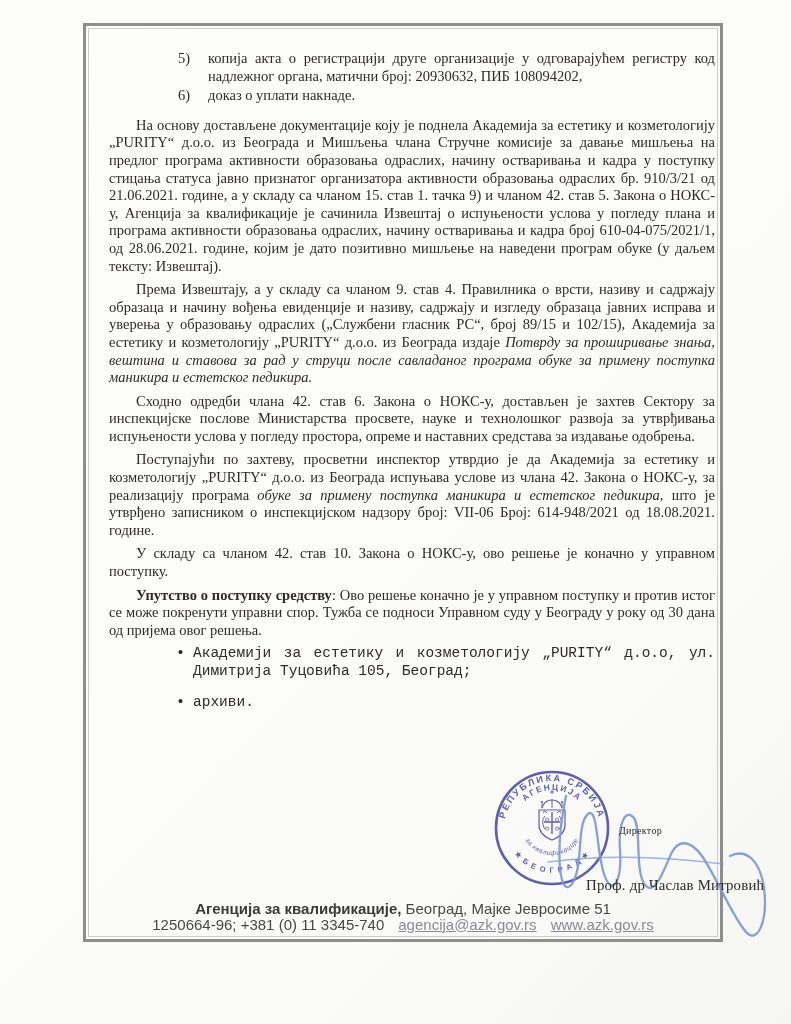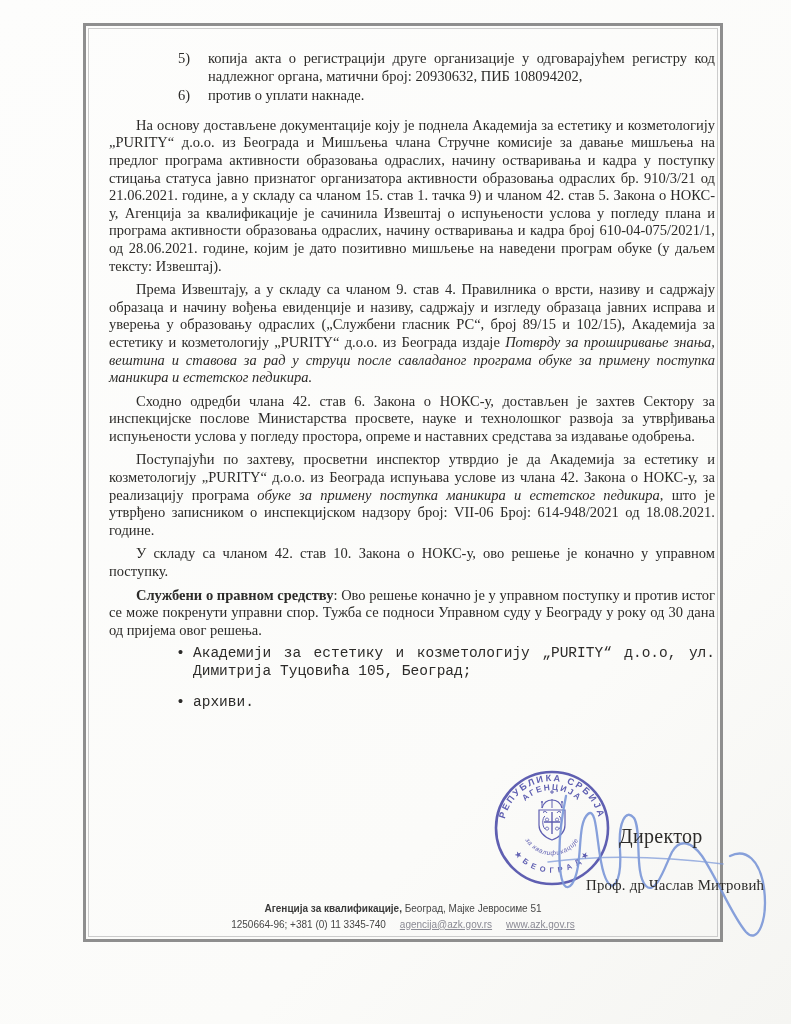--- a/index.html
+++ b/index.html
@@ -37,39 +37,39 @@
   .bold { font-weight:bold; }
   .delivered { margin:12px 0 9px 0; padding-left:44px; text-align:left; }
   .bullets { margin:0; padding:0 0 0 84px; list-style:none; text-align:justify;font-family:Liberation Mono, monospace; }
   .bullets li { position:relative; margin-bottom:13px; }
   .bullets li::before {
     content:"\2022"; position:absolute; left:-17px; top:0;
     font-size:15px;
   }
   .director {
     position:absolute; left:533px; top:799px;
-    font-size:20px; letter-spacing:0.3px;
+    font-size:10px; letter-spacing:0.3px;
   }
   .sig-name {
     position:absolute; left:500px; top:851px;
     font-size:14.8px; letter-spacing:0.2px; white-space:nowrap;
   }
   .stamp-wrap {
     position:absolute; left:406px; top:742px; width:120px; height:120px;
     opacity:0.88;
   }
   .sig-svg {
     position:absolute; left:432px; top:732px; width:290px; height:190px;
     opacity:0.9;
   }
   .footer {
     position:absolute; left:12px; right:12px; bottom:7px;
     text-align:center;
     font-family:"Liberation Sans", sans-serif;
-    font-size:10px; line-height:15.5px; color:#474747;
+    font-size:15px; line-height:15.5px; color:#474747;
   }
   .footer .org { font-weight:bold; color:#3a3a3a; }
   .footer a, .footer .link {
     color:#8a8a94; text-decoration:underline; cursor:pointer;
   }
   .footer .sp { display:inline-block; width:14px; }
 </style>
 </head>
 <body>
 
@@ -78,21 +78,21 @@
 
     <div class="content">
 
       <ol class="num-list">
         <li>
           <span class="num">5)</span>
           <span>копија акта о регистрацији друге организације у одговарајућем регистру код надлежног органа, матични број: 20930632, ПИБ 108094202,</span>
         </li>
         <li>
           <span class="num">6)</span>
-          <span>против о уплати накнаде.</span>
+          <span>доказ о уплати накнаде.</span>
         </li>
       </ol>
 
       <p class="para first">
         <span>На основу достављене документације коју је поднела Академија за естетику и козметологију „PURITY“ д.о.о. из Београда и Мишљења члана Стручне комисије за давање мишљења на предлог програма активности образовања одраслих, начину остваривања и кадра у поступку стицања статуса јавно признатог организатора активности образовања одраслих бр. 910/3/21 од 21.06.2021. године, а у складу са чланом 15. став 1. тачка 9) и чланом 42. став 5. Закона о НОКС-у, Агенција за квалификације је сачинила Извештај о испуњености услова у погледу плана и програма активности образовања одраслих, начину остваривања и кадра број 610-04-075/2021/1, од 28.06.2021. године, којим је дато позитивно мишљење на наведени програм обуке (у даљем тексту: Извештај).</span>
       </p>
 
       <p class="para">
         <span>Према Извештају, а у складу са чланом 9. став 4. Правилника о врсти, називу и садржају образаца и начину вођења евиденције и називу, садржају и изгледу образаца јавних исправа и уверења у образовању одраслих („Службени гласник РС“, број 89/15 и 102/15), Академија за естетику и козметологију „PURITY“ д.о.о. из Београда издаје </span><span class="ital">Потврду за проширивање знања, вештина и ставова за рад у струци после савладаног програма обуке за примену поступка маникира и естетског педикира.</span>
       </p>
@@ -104,21 +104,21 @@
       <p class="para">
         <span>Поступајући по захтеву, просветни инспектор утврдио је да Академија за естетику и козметологију „PURITY“ д.о.о. из Београда испуњава услове из члана 42. Закона о НОКС-у, за реализацију програма </span><span class="ital">обуке за примену поступка маникира и естетског педикира,</span><span> што је утврђено записником о инспекцијском надзору број: VII-06 Број: 614-948/2021 од 18.08.2021. године.</span>
       </p>
 
 
       <p class="para">
         <span>У складу са чланом 42. став 10. Закона о НОКС-у, ово решење је коначно у управном поступку.</span>
       </p>
 
       <p class="para">
-        <span class="bold">Службени о правном средству</span><span>: Ово решење коначно је у управном поступку и против истог се може покренути управни спор. Тужба се подноси Управном суду у Београду у року од 30 дана од пријема овог решења.</span>
+        <span class="bold">Упутство о поступку средству</span><span>: Ово решење коначно је у управном поступку и против истог се може покренути управни спор. Тужба се подноси Управном суду у Београду у року од 30 дана од пријема овог решења.</span>
       </p>
 
 
       <ul class="bullets">
         <li>
           <span>Академији за естетику и козметологију „PURITY“ д.о.о, ул. Димитрија Туцовића 105, Београд;</span>
         </li>
         <li>
           <span>архиви.</span>
         </li>

